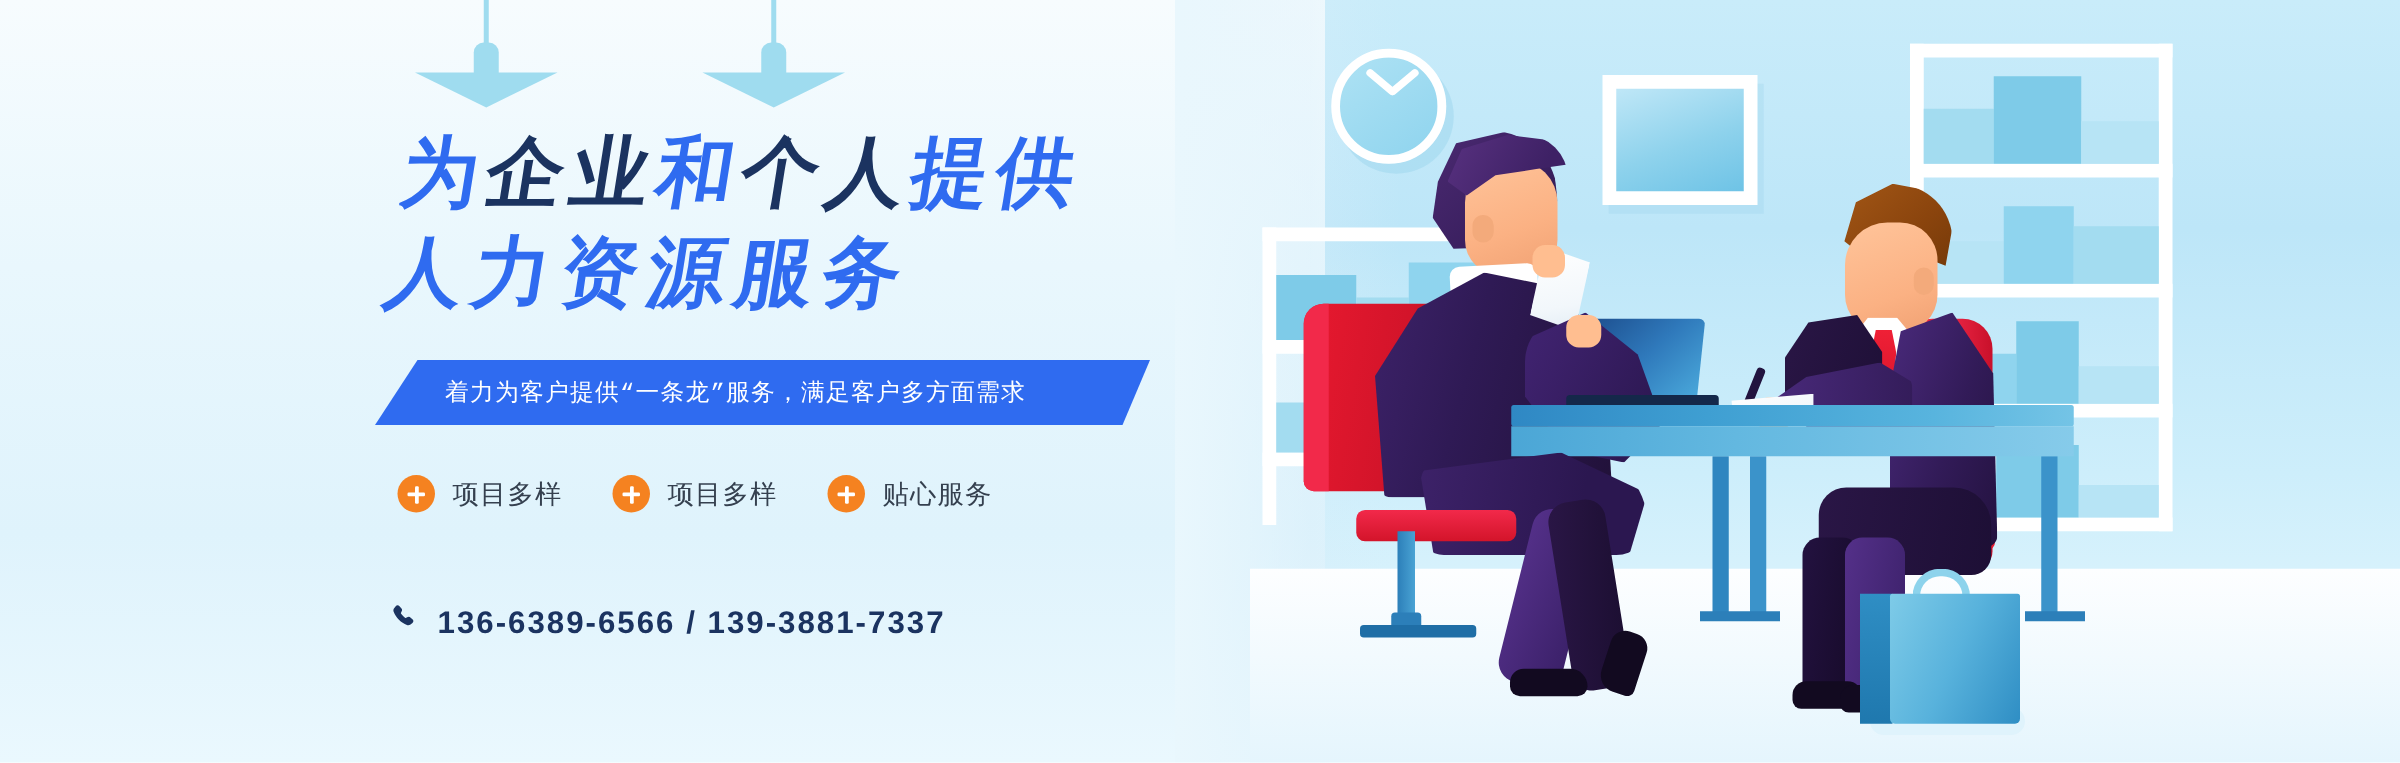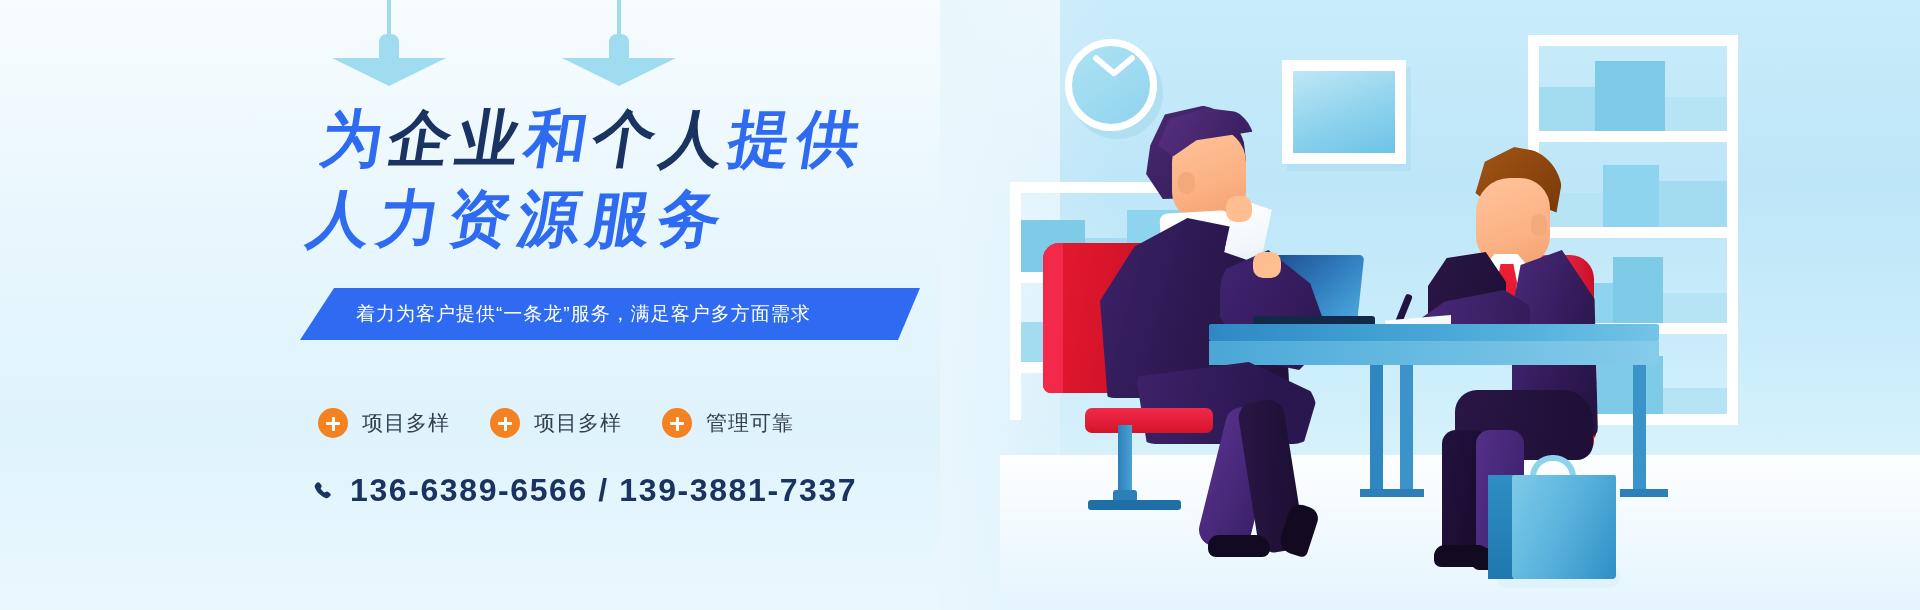--- a/index.html
+++ b/index.html
@@ -502,32 +502,32 @@
     background: linear-gradient(90deg, #2f6bf0 0%, #2f6bf0 88%, #2f6bf0 100%);
     clip-path: polygon(34px 0%, 100% 0%, calc(100% - 22px) 100%, 0% 100%);
     display: flex;
     align-items: center;
   }
   .subtitle-text {
     color: #ffffff;
     font-size: 19px;
     letter-spacing: 1px;
     padding-left: 56px;
-    font-family: Liberation Sans, sans-serif;
+    font-family: Liberation Mono, monospace;
     white-space: nowrap;
   }
 
   .features {
     position: absolute;
     left: 318px; top: 380px;
     display: flex;
     align-items: center;
     gap: 40px;
   }
-  .feature { display: flex; align-items: center; gap: 14px; margin-top: 28px; }
+  .feature { display: flex; align-items: center; gap: 14px; }
   .feat-badge {
     width: 30px; height: 30px;
     border-radius: 50%;
     background: #f58220;
     position: relative;
     flex: 0 0 auto;
   }
   .feat-badge::before, .feat-badge::after {
     content: "";
     position: absolute;
@@ -549,26 +549,27 @@
     display: flex;
     align-items: center;
     gap: 16px;
   }
   .phone-icon {
     width: 22px; height: 22px;
     position: relative;
     flex: 0 0 auto;
   }
   .phone-text {
-    font-size: 32px;
+    font-size: 25px;
     font-weight: 800;
     color: #1b3360;
     letter-spacing: 1.6px;
     white-space: nowrap;
     font-family: "Liberation Sans", "DejaVu Sans", sans-serif;
+    margin-top: 12px;
   }
 </style>
 </head>
 <body>
 
 <div class="banner">
 
   <div class="bg-wash-right"></div>
   <div class="bg-wash-left"></div>
   <div class="bg-fade-seam"></div>
@@ -725,21 +726,21 @@
       <div class="feature">
         <span class="feat-badge"></span>
         <span class="feat-label">项目多样</span>
       </div>
       <div class="feature">
         <span class="feat-badge"></span>
         <span class="feat-label">项目多样</span>
       </div>
       <div class="feature">
         <span class="feat-badge"></span>
-        <span class="feat-label">管理可靠</span>
+        <span class="feat-label">贴心服务</span>
       </div>
     </div>
 
     <div class="phone-row">
       <span class="phone-icon">
         <svg width="22" height="22" viewBox="0 0 24 24" aria-hidden="true">
           <path d="M6.6 2.5c-.6 0-1.2.3-1.6.8L3.6 5c-.7.9-.8 2.1-.4 3.1 1 2.6 2.6 5 4.6 7s4.4 3.6 7 4.6c1 .4 2.2.2 3.1-.5l1.7-1.4c.5-.4.8-1 .8-1.6 0-.5-.2-1-.6-1.4l-2-1.8a2 2 0 0 0-2.3-.3l-1.4.7a.9.9 0 0 1-1-.1 17 17 0 0 1-3.4-3.4.9.9 0 0 1-.1-1l.7-1.4c.4-.8.3-1.7-.3-2.3L8.1 3.1a2 2 0 0 0-1.5-.6z" fill="#1b3360"></path>
         </svg>
       </span>
       <span class="phone-text">136-6389-6566 / 139-3881-7337</span>

